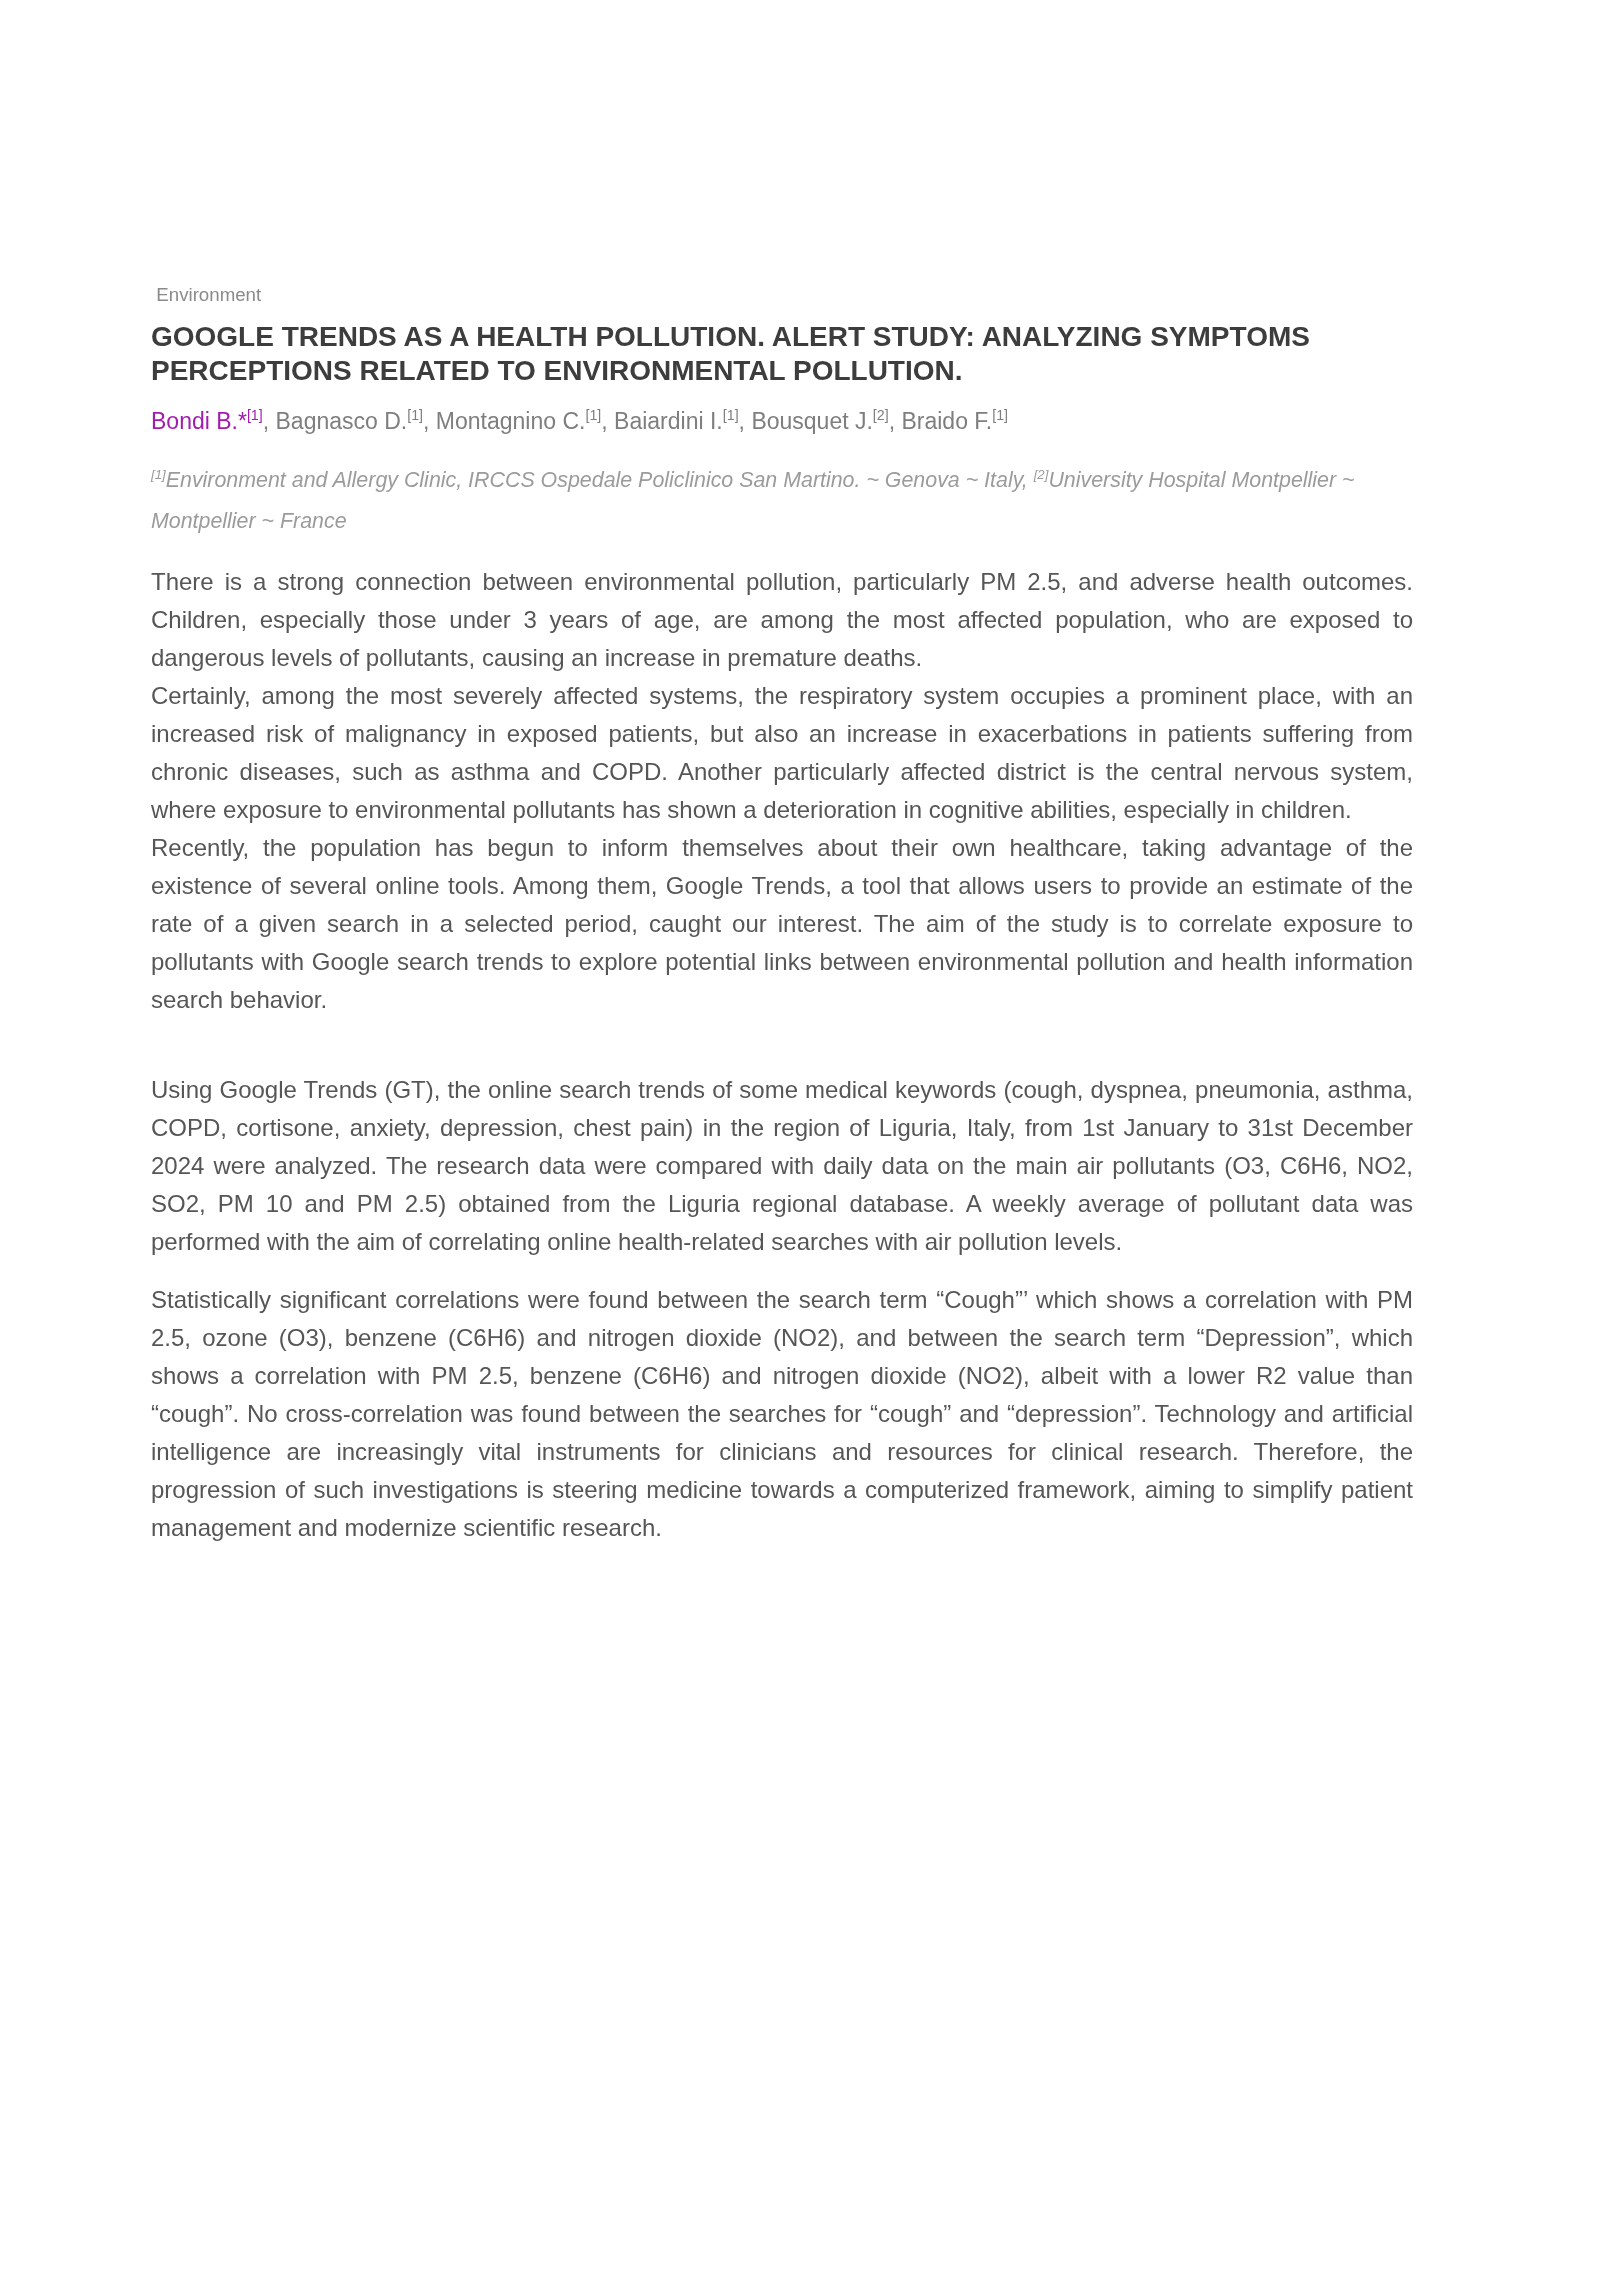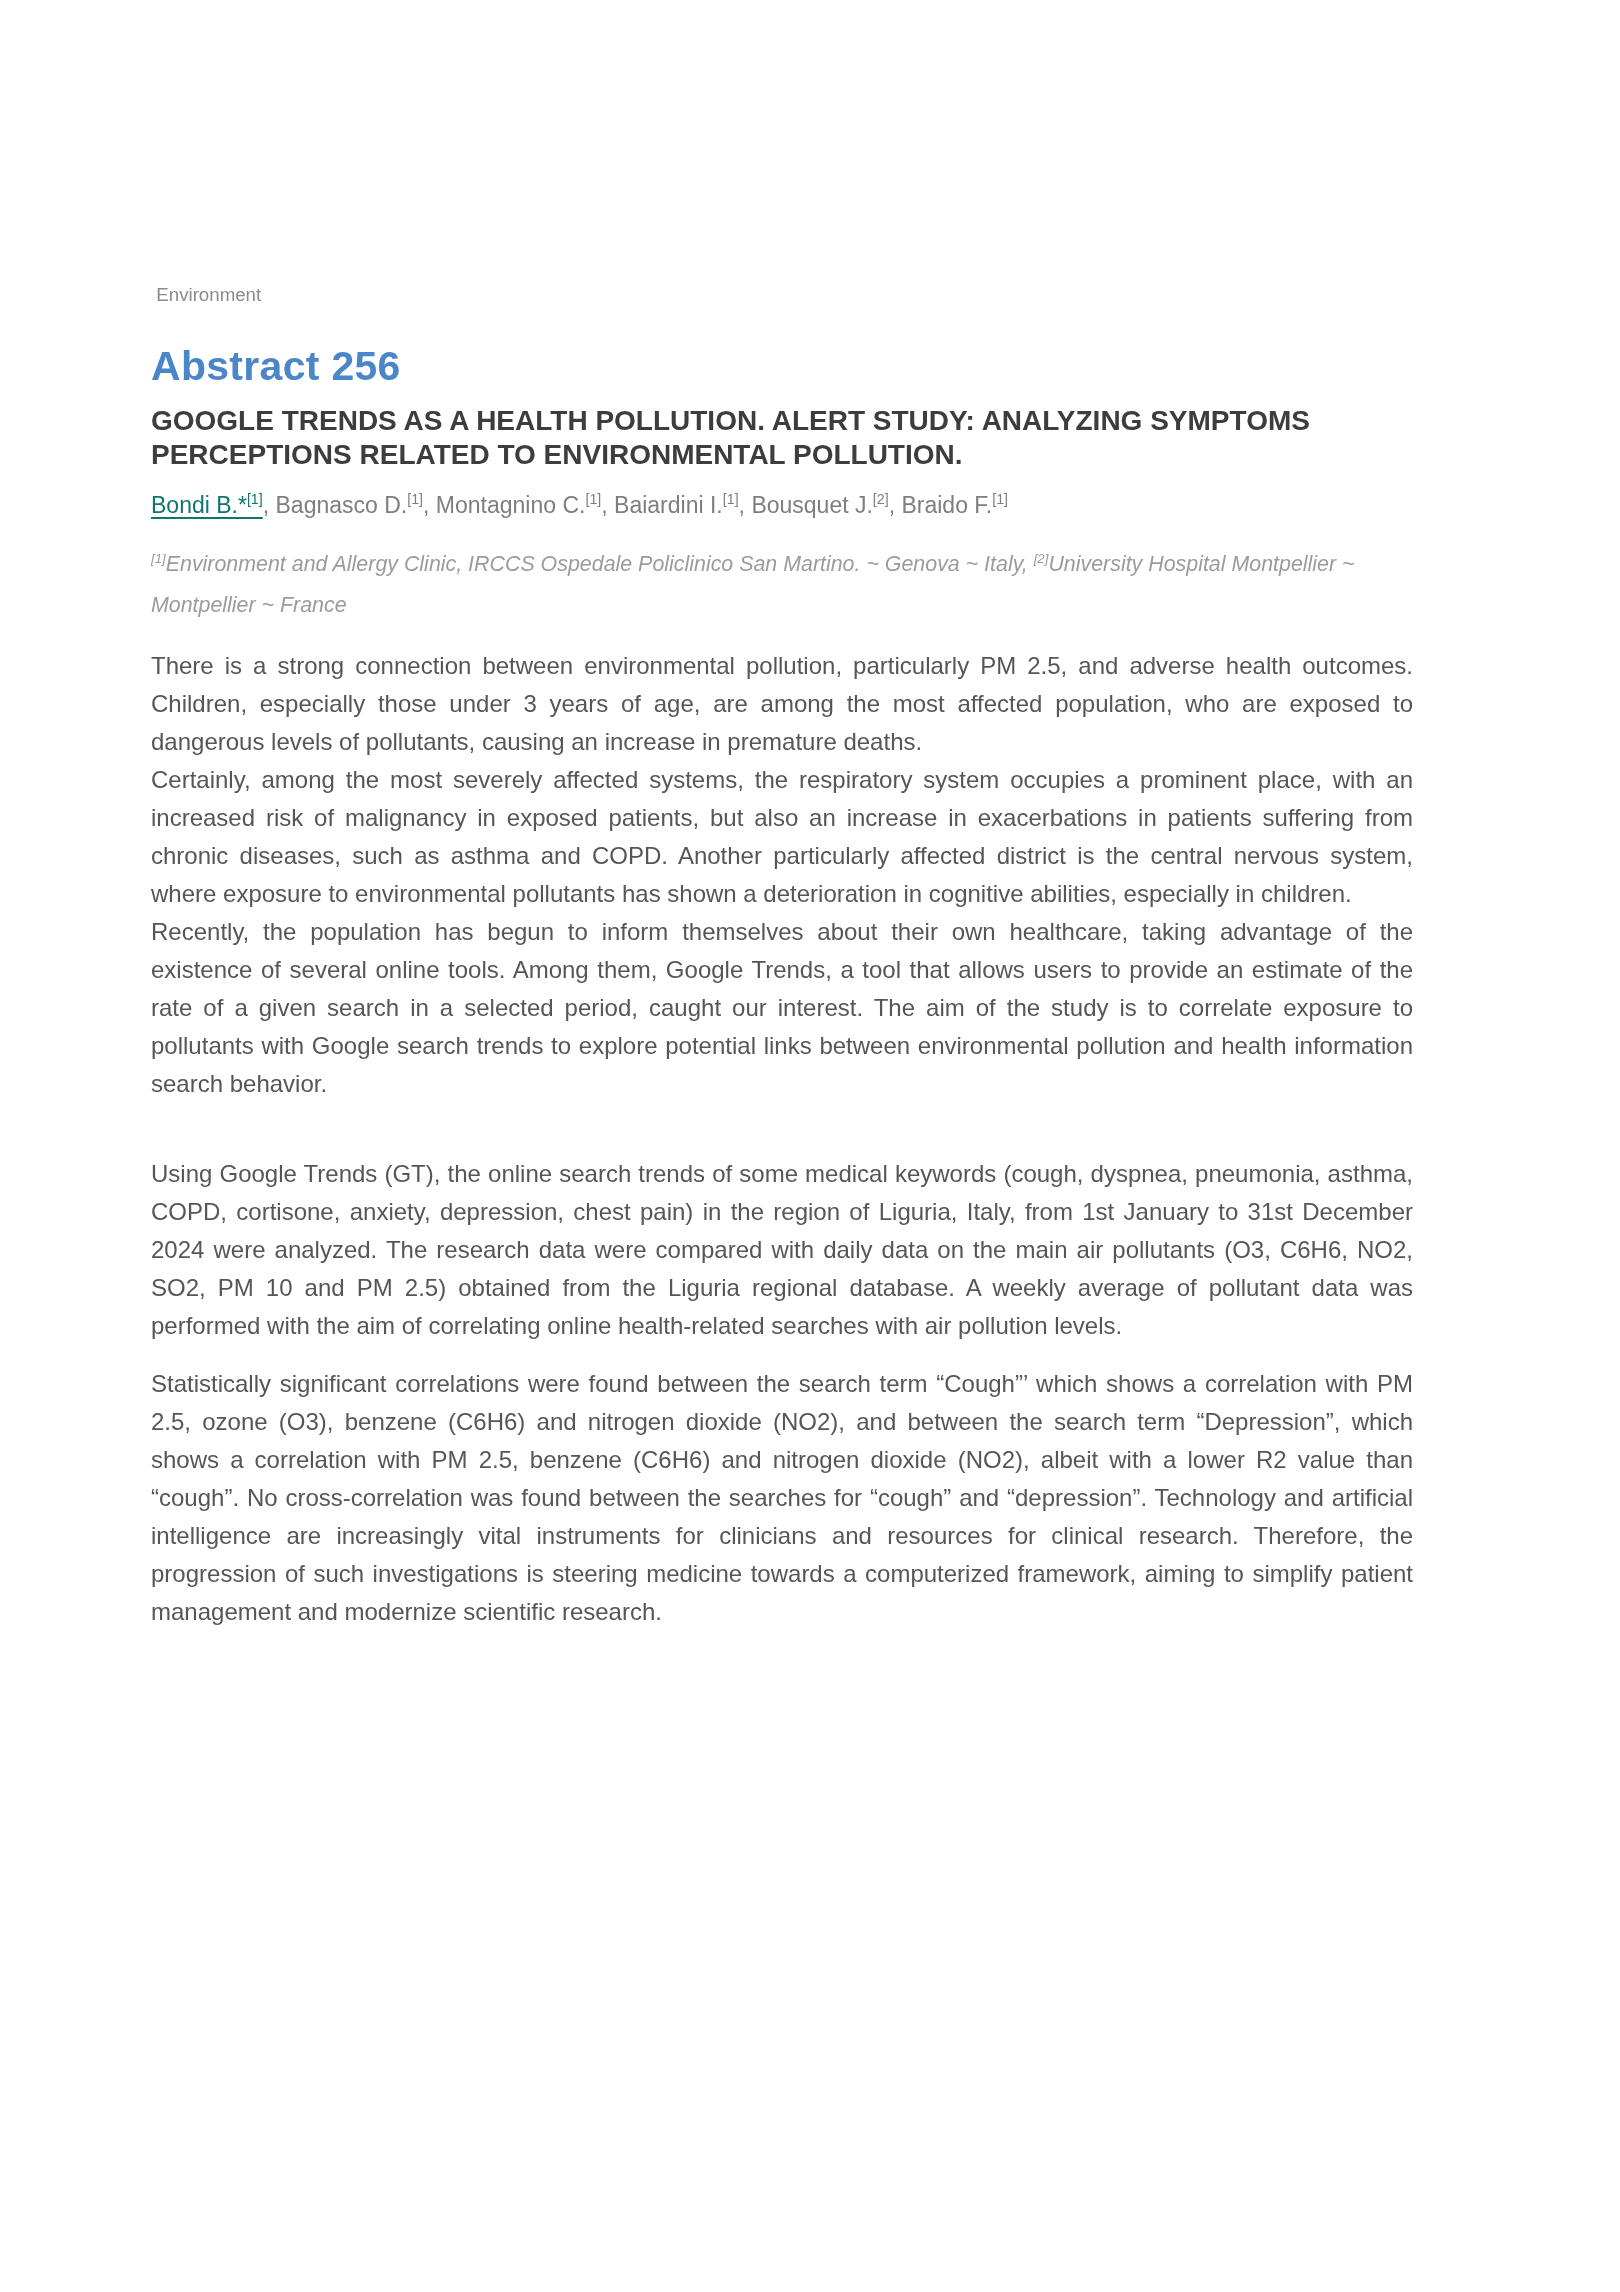--- a/index.html
+++ b/index.html
@@ -46,22 +46,21 @@
     margin: 18px 0 0 0;
     font-size: 23px;
     line-height: 1.3;
     color: #7e7e7e;
   }
   .authors sup {
     font-size: 0.62em;
     line-height: 0;
   }
   .author.primary {
-    color: #0f766e;
-    text-decoration: underline;
+    color: #a21caf;
     text-decoration-thickness: 1.8px;
     text-underline-offset: 3.6px;
   }
   .affiliations {
     margin: 23px 0 0 0;
     font-size: 21.4px;
     line-height: 1.92;
     font-style: italic;
     color: #9b9b9b;
   }
@@ -81,21 +80,20 @@
   .body-section + .body-section { margin-top: 52px; }
   .body-section:nth-child(3) { margin-top: 19.6px; }
   .body-par { margin: 0; }
 </style>
 </head>
 <body>
 
 <div class="page">
   <p class="category">Environment</p>
 
-  <h1 class="abstract-label">Abstract 256</h1>
 
   <h2 class="doc-title">GOOGLE TRENDS AS A HEALTH POLLUTION. ALERT STUDY: ANALYZING SYMPTOMS PERCEPTIONS RELATED TO ENVIRONMENTAL POLLUTION.</h2>
 
   <p class="authors"><span class="author primary"><span class="author-name">Bondi B.*</span><sup>[1]</sup></span><span class="author-sep">, </span><span class="author"><span class="author-name">Bagnasco D.</span><sup>[1]</sup></span><span class="author-sep">, </span><span class="author"><span class="author-name">Montagnino C.</span><sup>[1]</sup></span><span class="author-sep">, </span><span class="author"><span class="author-name">Baiardini I.</span><sup>[1]</sup></span><span class="author-sep">, </span><span class="author"><span class="author-name">Bousquet J.</span><sup>[2]</sup></span><span class="author-sep">, </span><span class="author"><span class="author-name">Braido F.</span><sup>[1]</sup></span></p>
 
   <p class="affiliations"><sup>[1]</sup><span>Environment and Allergy Clinic, IRCCS Ospedale Policlinico San Martino. ~ Genova ~ Italy,</span> <sup>[2]</sup><span>University Hospital Montpellier ~ Montpellier ~ France</span></p>
 
   <div class="body">
       <div class="body-section">
         <p class="body-par">There is a strong connection between environmental pollution, particularly PM 2.5, and adverse health outcomes. Children, especially those under 3 years of age, are among the most affected population, who are exposed to dangerous levels of pollutants, causing an increase in premature deaths.</p>

